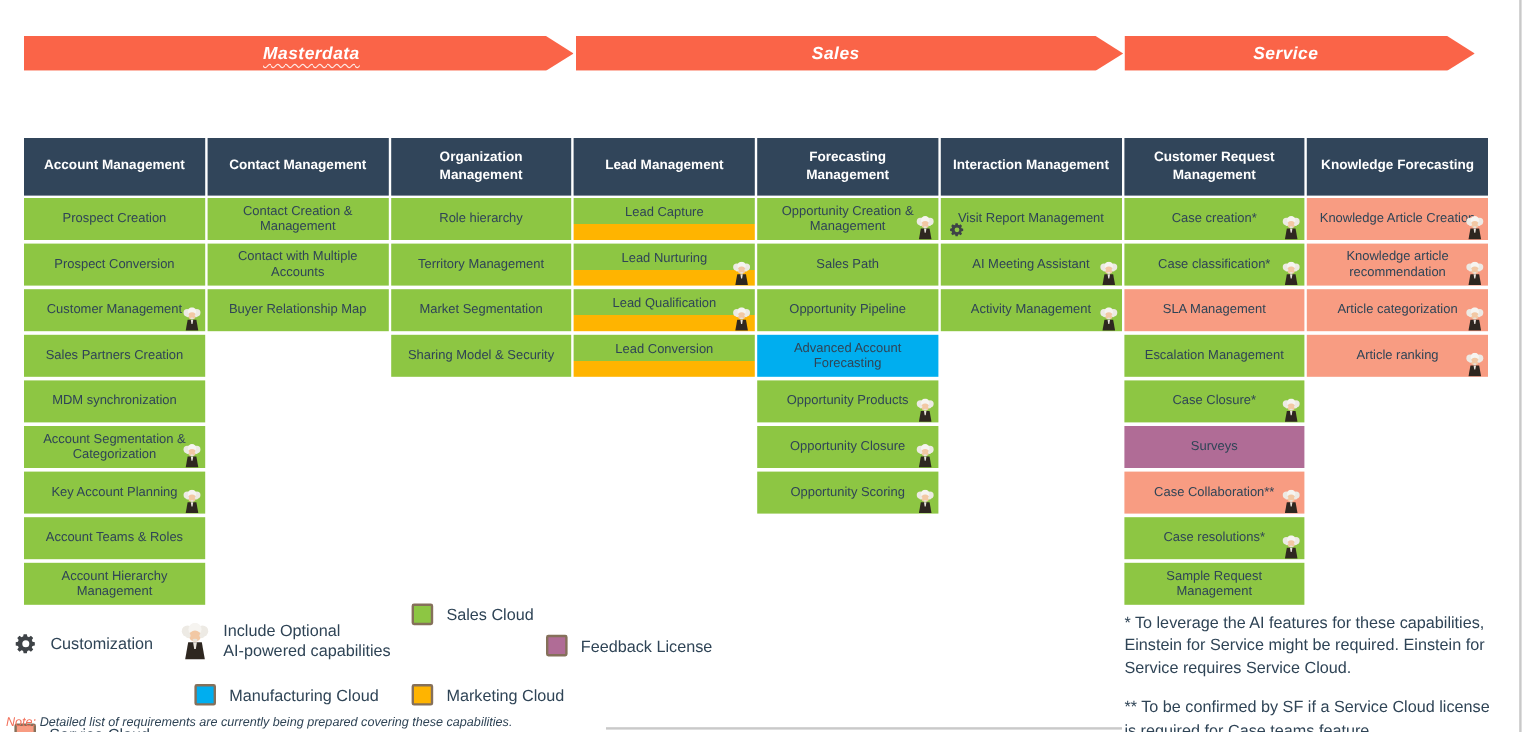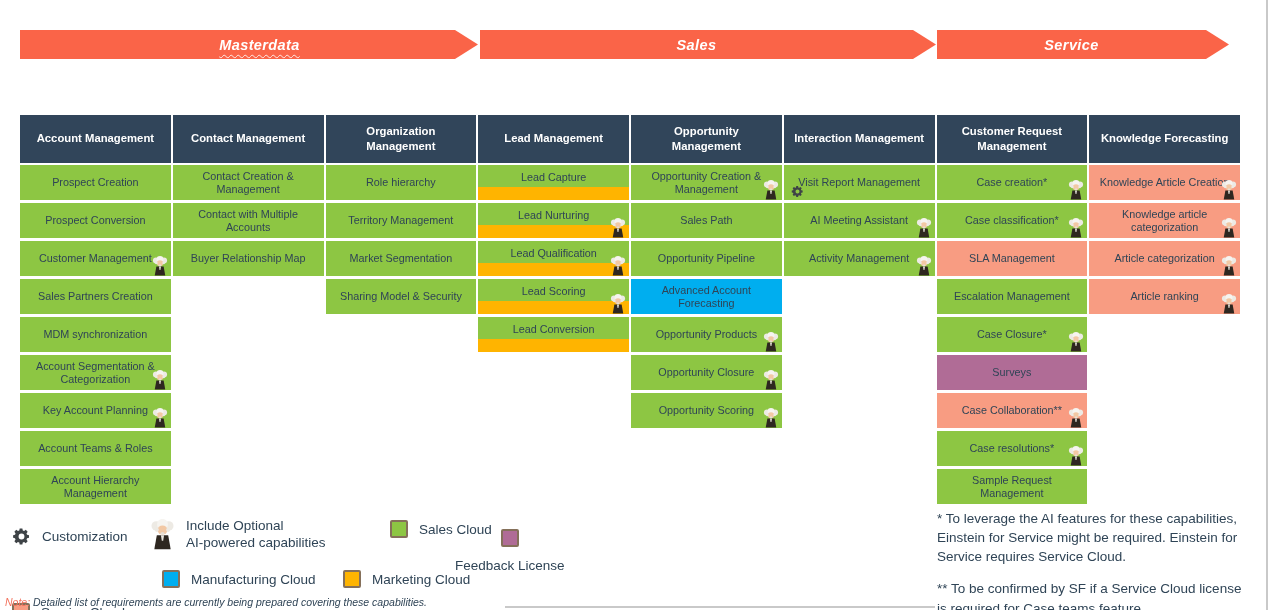--- a/index.html
+++ b/index.html
@@ -42,22 +42,22 @@
     background:linear-gradient(180deg,var(--c-sales,#8DC643) 0 62%,var(--c-marketing,#FFB400) 62% 100%);
     padding-bottom:12px;
   }
   .cell-einstein{position:absolute;right:3px;bottom:0;width:16px;height:20px;line-height:0;}
   .cell-gear{position:absolute;left:7px;bottom:2px;width:13px;height:13px;line-height:0;}
   .cell-einstein svg,.cell-gear svg{width:100%;height:100%;}
   
   .legend-item{position:absolute;display:flex;align-items:center;gap:11px;font-size:13.5px;color:var(--c-text,#2F4456);}
   #leg-customization{left:12px;top:527px;}
   #leg-ai{left:150px;top:518px;}
-  #leg-sales{left:343px;top:520px;margin-left:47px;}
-  #leg-feedback{left:455px;top:529px;flex-direction:column;}
+  #leg-sales{left:343px;top:503px;}
+  #leg-feedback{left:455px;top:529px;}
   #leg-service{left:12px;top:570px;margin-top:33px;}
   #leg-manufacturing{left:162px;top:570px;text-align:center;}
   #leg-marketing{left:343px;top:570px;}
   .swatch{width:14px;height:14px;border:2px solid #85705A;border-radius:2px;flex:0 0 auto;}
   .legend-gear{width:19px;height:19px;line-height:0;}
   .legend-einstein{width:25px;height:31px;line-height:0;}
   .legend-gear svg,.legend-einstein svg{width:100%;height:100%;}
   .leg-two-line{line-height:1.25;}
   
   #note{position:absolute;left:5px;top:596px;font-size:10.5px;font-style:italic;}
@@ -201,39 +201,25 @@
               <circle cx="11" cy="4.6" r="4.8" fill="#F6F4F0"></circle>
               <ellipse cx="11" cy="9.6" rx="4.4" ry="4.1" fill="#F2C8A4"></ellipse>
               <circle cx="6" cy="9.4" r="1.8" fill="#EDEAE4"></circle>
               <circle cx="16" cy="9.4" r="1.8" fill="#EDEAE4"></circle>
               <ellipse cx="11" cy="12.6" rx="1.9" ry="1" fill="#E6E2DA"></ellipse>
               <path d="M6 14.2 L16 14.2 L18.2 26.5 L3.8 26.5 Z" fill="#2E2720"></path>
               <path d="M9.6 14.2 L12.4 14.2 L11.6 19 L10.4 19 Z" fill="#EAE6DE"></path>
             </svg></span>
         </div>
         <div class="cell lic-sales-marketing">
-          <span>Lead Scoring</span>
-          <span class="cell-einstein"><svg viewBox="0 0 22 27">
-              <circle cx="5.5" cy="6" r="4.2" fill="#EDEAE4"></circle>
-              <circle cx="16.5" cy="6" r="4.2" fill="#EDEAE4"></circle>
-              <circle cx="11" cy="4.6" r="4.8" fill="#F6F4F0"></circle>
-              <ellipse cx="11" cy="9.6" rx="4.4" ry="4.1" fill="#F2C8A4"></ellipse>
-              <circle cx="6" cy="9.4" r="1.8" fill="#EDEAE4"></circle>
-              <circle cx="16" cy="9.4" r="1.8" fill="#EDEAE4"></circle>
-              <ellipse cx="11" cy="12.6" rx="1.9" ry="1" fill="#E6E2DA"></ellipse>
-              <path d="M6 14.2 L16 14.2 L18.2 26.5 L3.8 26.5 Z" fill="#2E2720"></path>
-              <path d="M9.6 14.2 L12.4 14.2 L11.6 19 L10.4 19 Z" fill="#EAE6DE"></path>
-            </svg></span>
-        </div>
-        <div class="cell lic-sales-marketing">
           <span>Lead Conversion</span>
         </div>
       </div>
       <div class="col">
-        <div class="colhead">Opportunity Management</div>
+        <div class="colhead">Forecasting Management</div>
         <div class="cell lic-sales">
           <span>Opportunity Creation &amp; Management</span>
           <span class="cell-einstein"><svg viewBox="0 0 22 27">
               <circle cx="5.5" cy="6" r="4.2" fill="#EDEAE4"></circle>
               <circle cx="16.5" cy="6" r="4.2" fill="#EDEAE4"></circle>
               <circle cx="11" cy="4.6" r="4.8" fill="#F6F4F0"></circle>
               <ellipse cx="11" cy="9.6" rx="4.4" ry="4.1" fill="#F2C8A4"></ellipse>
               <circle cx="6" cy="9.4" r="1.8" fill="#EDEAE4"></circle>
               <circle cx="16" cy="9.4" r="1.8" fill="#EDEAE4"></circle>
               <ellipse cx="11" cy="12.6" rx="1.9" ry="1" fill="#E6E2DA"></ellipse>
@@ -425,21 +411,21 @@
               <circle cx="11" cy="4.6" r="4.8" fill="#F6F4F0"></circle>
               <ellipse cx="11" cy="9.6" rx="4.4" ry="4.1" fill="#F2C8A4"></ellipse>
               <circle cx="6" cy="9.4" r="1.8" fill="#EDEAE4"></circle>
               <circle cx="16" cy="9.4" r="1.8" fill="#EDEAE4"></circle>
               <ellipse cx="11" cy="12.6" rx="1.9" ry="1" fill="#E6E2DA"></ellipse>
               <path d="M6 14.2 L16 14.2 L18.2 26.5 L3.8 26.5 Z" fill="#2E2720"></path>
               <path d="M9.6 14.2 L12.4 14.2 L11.6 19 L10.4 19 Z" fill="#EAE6DE"></path>
             </svg></span>
         </div>
         <div class="cell lic-service">
-          <span>Knowledge article categorization</span>
+          <span>Knowledge article recommendation</span>
           <span class="cell-einstein"><svg viewBox="0 0 22 27">
               <circle cx="5.5" cy="6" r="4.2" fill="#EDEAE4"></circle>
               <circle cx="16.5" cy="6" r="4.2" fill="#EDEAE4"></circle>
               <circle cx="11" cy="4.6" r="4.8" fill="#F6F4F0"></circle>
               <ellipse cx="11" cy="9.6" rx="4.4" ry="4.1" fill="#F2C8A4"></ellipse>
               <circle cx="6" cy="9.4" r="1.8" fill="#EDEAE4"></circle>
               <circle cx="16" cy="9.4" r="1.8" fill="#EDEAE4"></circle>
               <ellipse cx="11" cy="12.6" rx="1.9" ry="1" fill="#E6E2DA"></ellipse>
               <path d="M6 14.2 L16 14.2 L18.2 26.5 L3.8 26.5 Z" fill="#2E2720"></path>
               <path d="M9.6 14.2 L12.4 14.2 L11.6 19 L10.4 19 Z" fill="#EAE6DE"></path>

